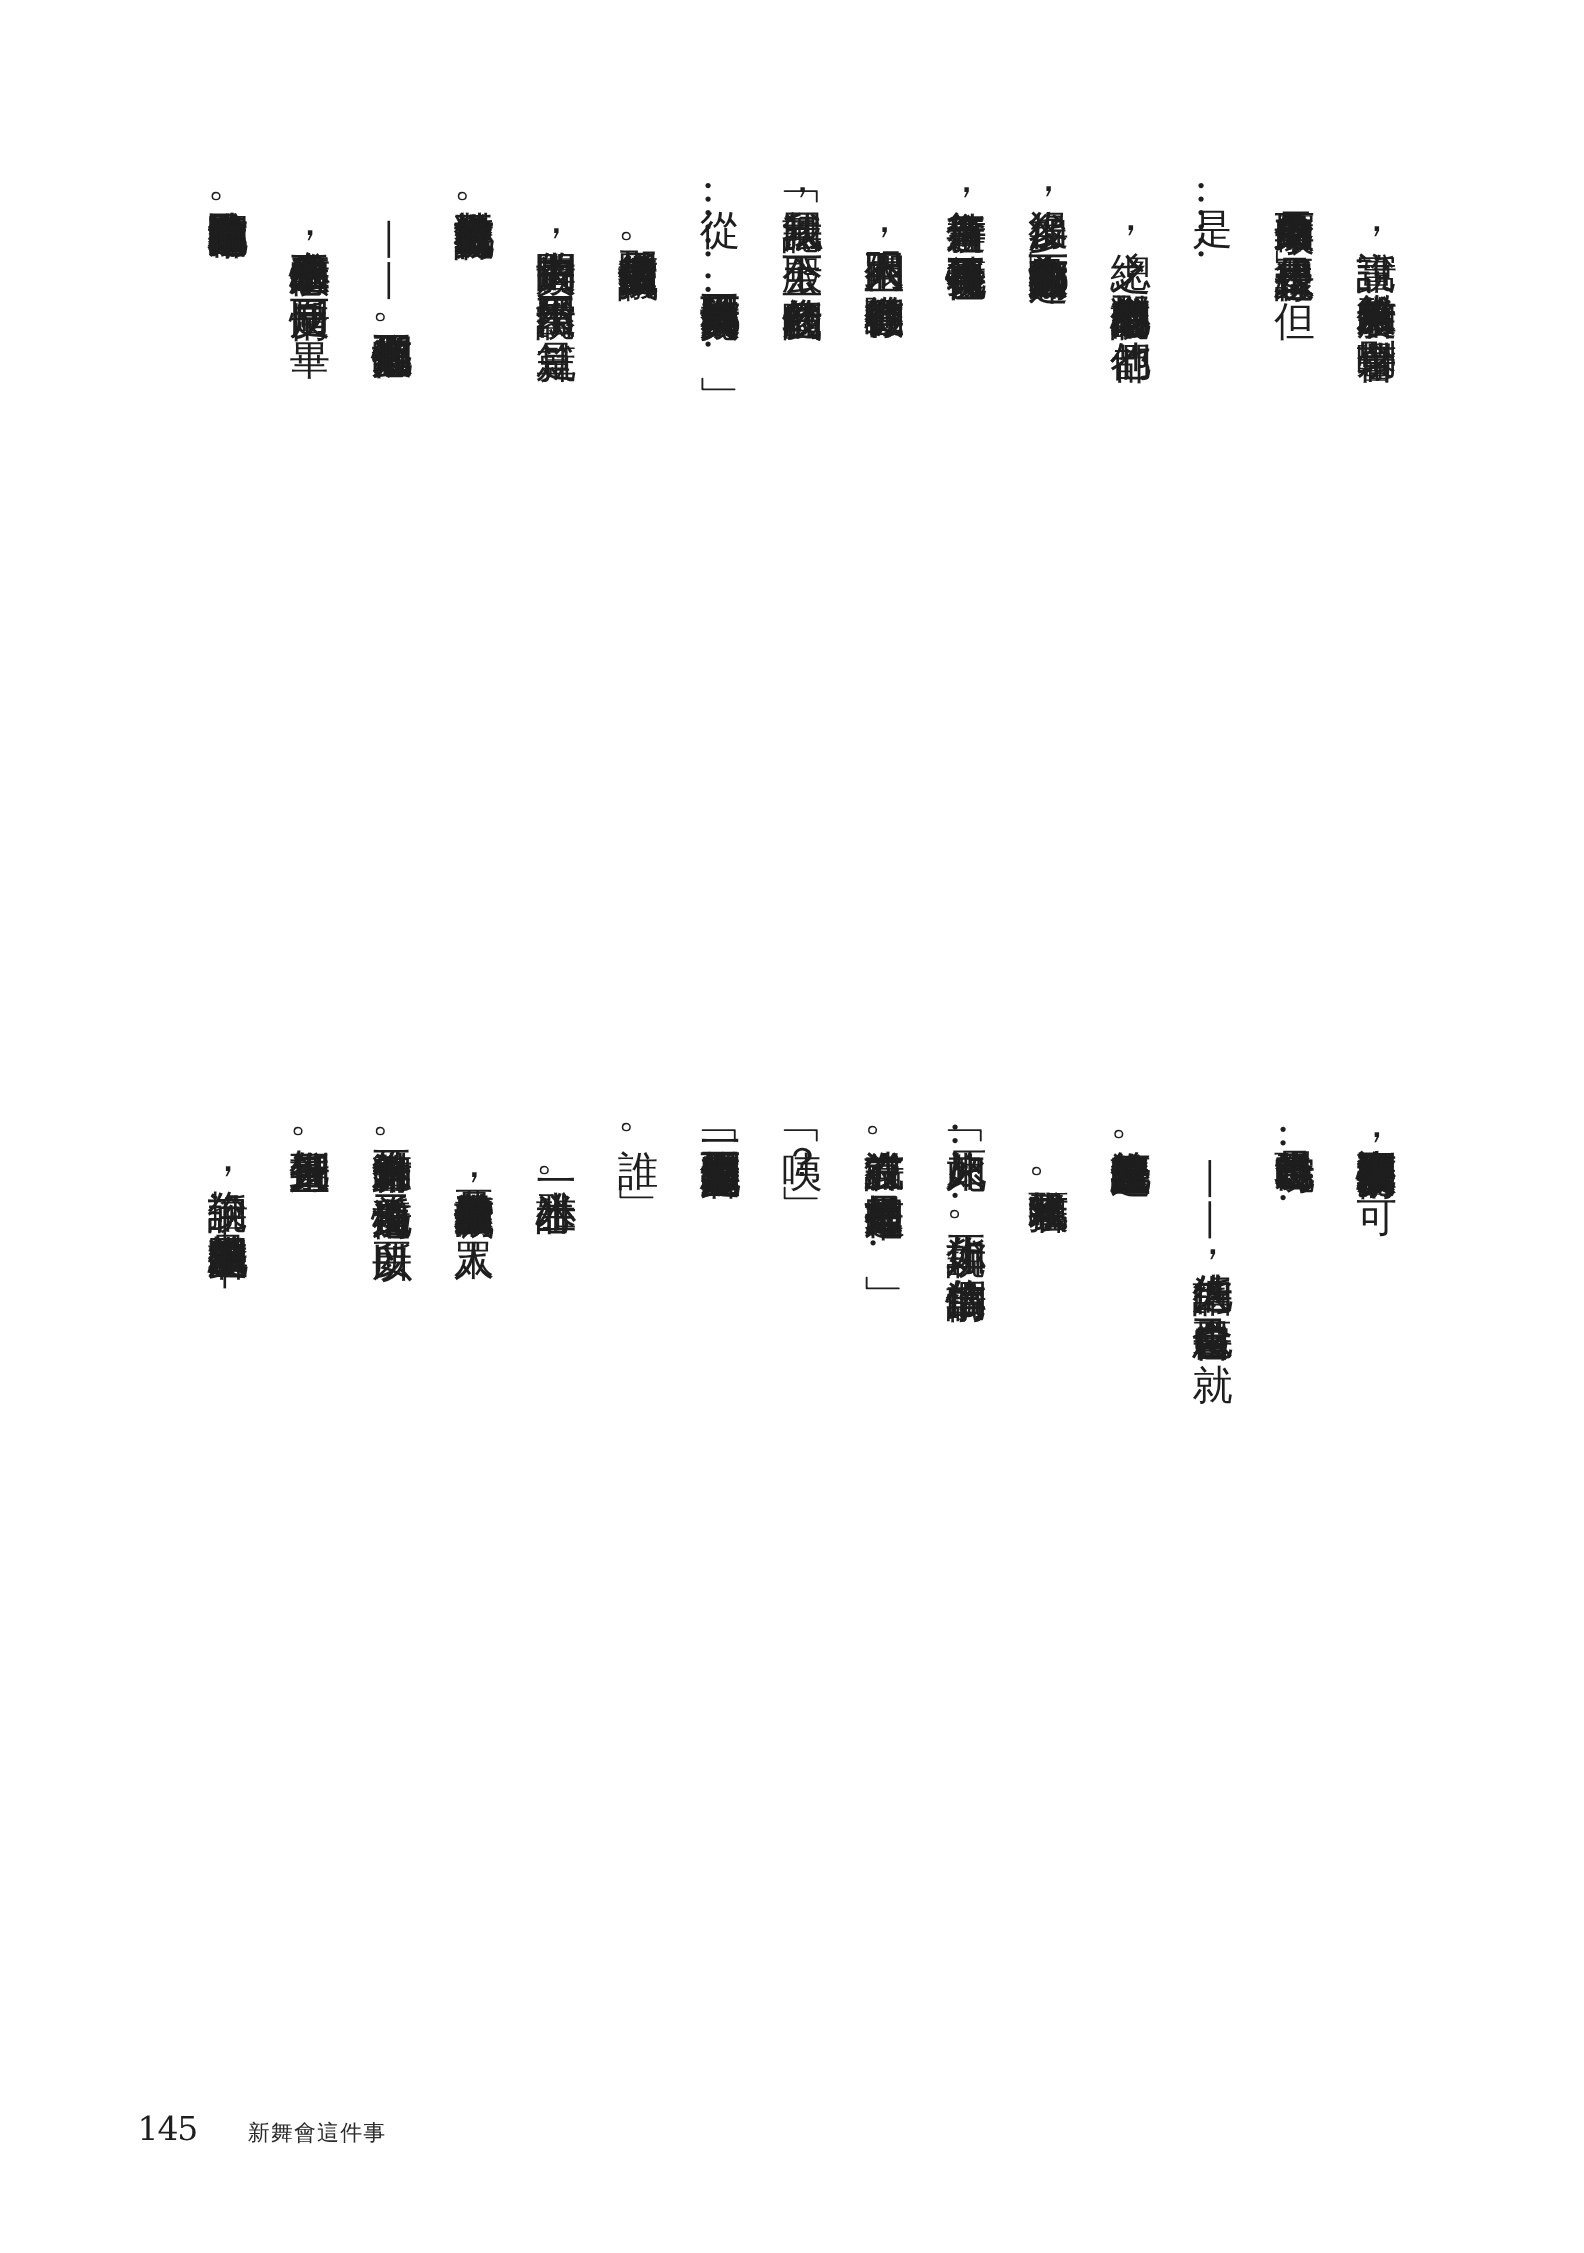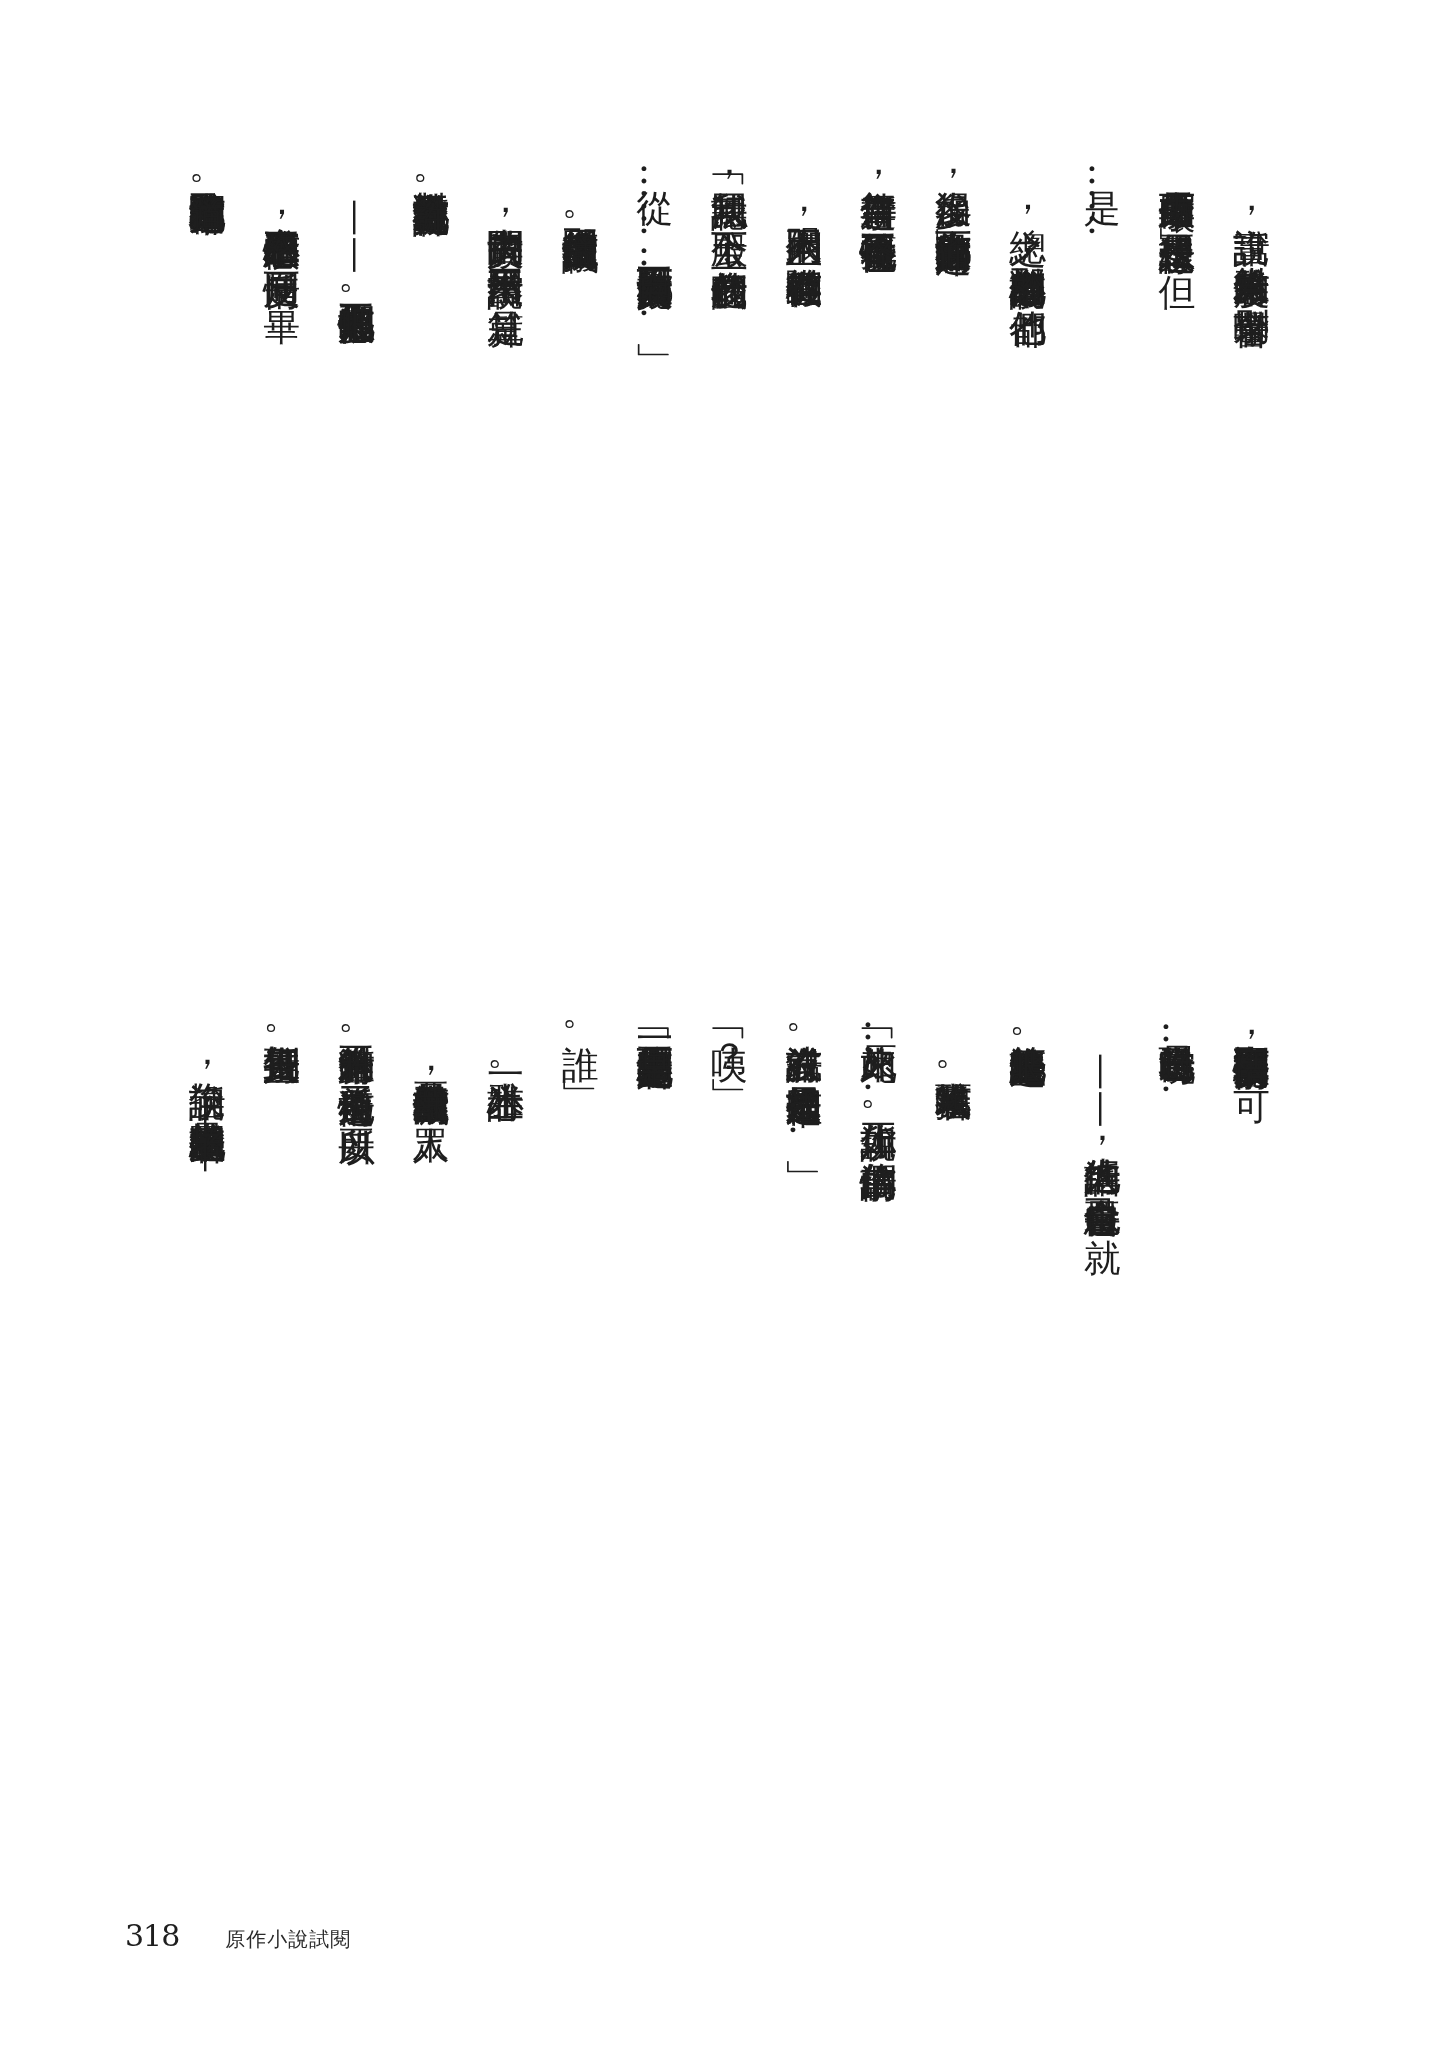--- a/index.html
+++ b/index.html
@@ -104,17 +104,17 @@
     <span class="line">「你們需要思考一下這座學園的支配者是</span>
     <span class="line">誰。」</span>
     <span class="line indent">米雅心生一計。</span>
     <span class="line indent">要是基於米雅本身的價值觀做出裁罰，眾人</span>
     <span class="line">的不滿會針對米雅。為了避免這種情況，所以要</span>
     <span class="line">把責任推到別人身上。</span>
     <span class="line indent">換句話說，就是推給這座學園的支配者——</span>
   </div>
 
   <div class="footer">
-    <span class="page-number">318</span>
-    <span class="running-title">原作小說試閱</span>
+    <span class="page-number">145</span>
+    <span class="running-title">新舞會這件事</span>
   </div>
 
 </div>
 
 </body></html>

